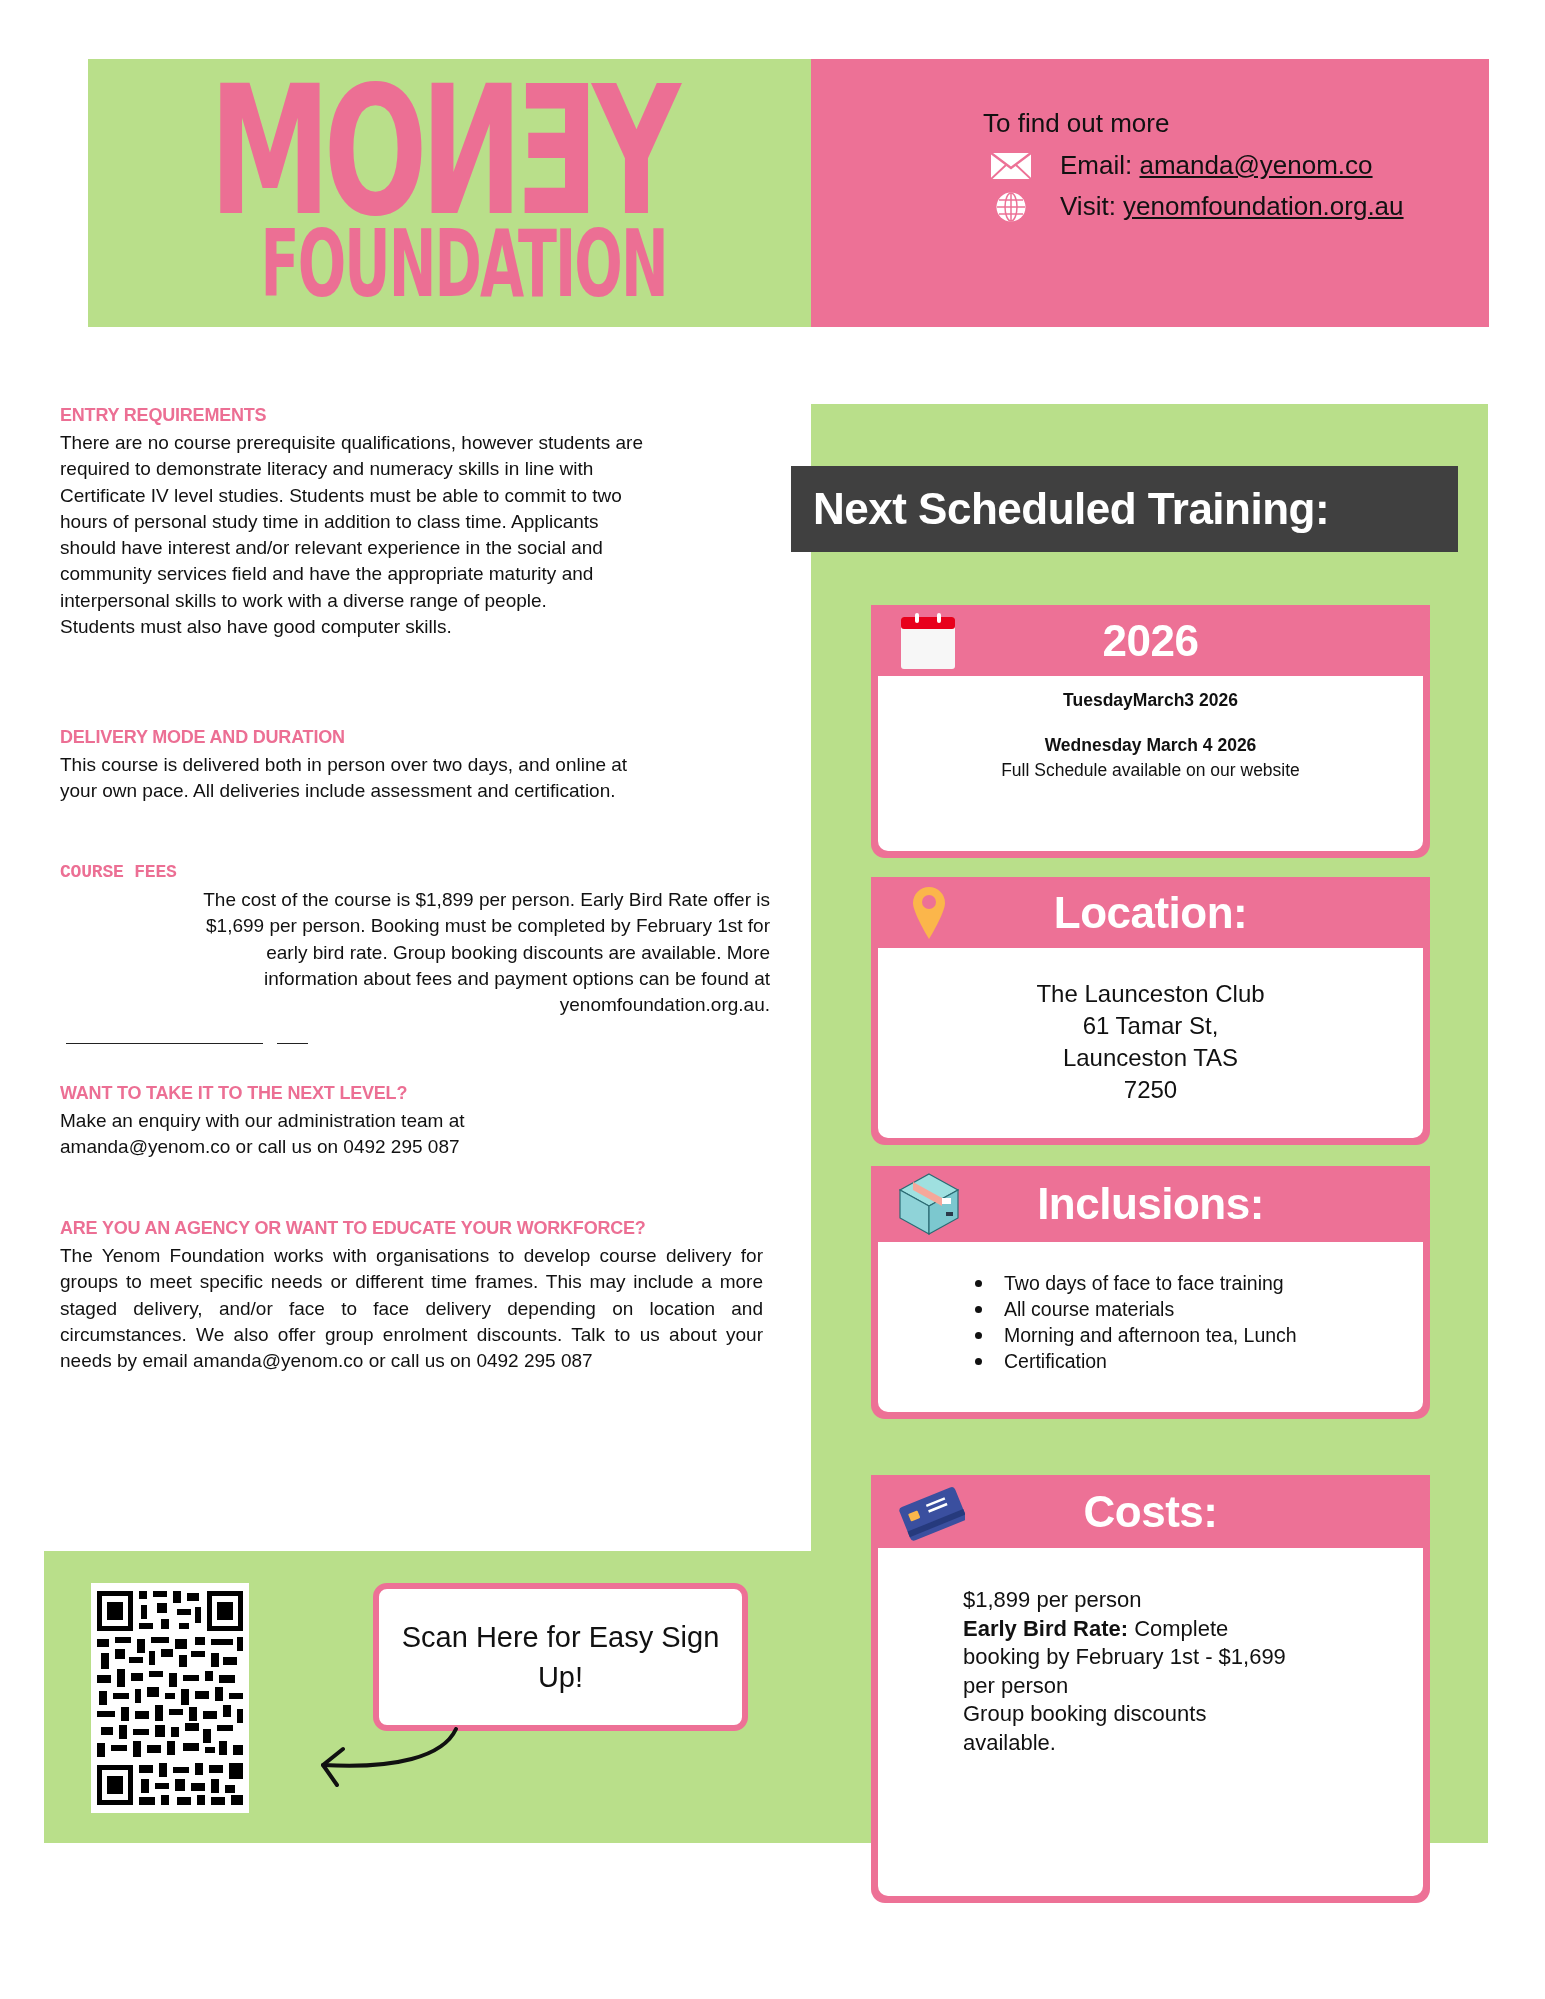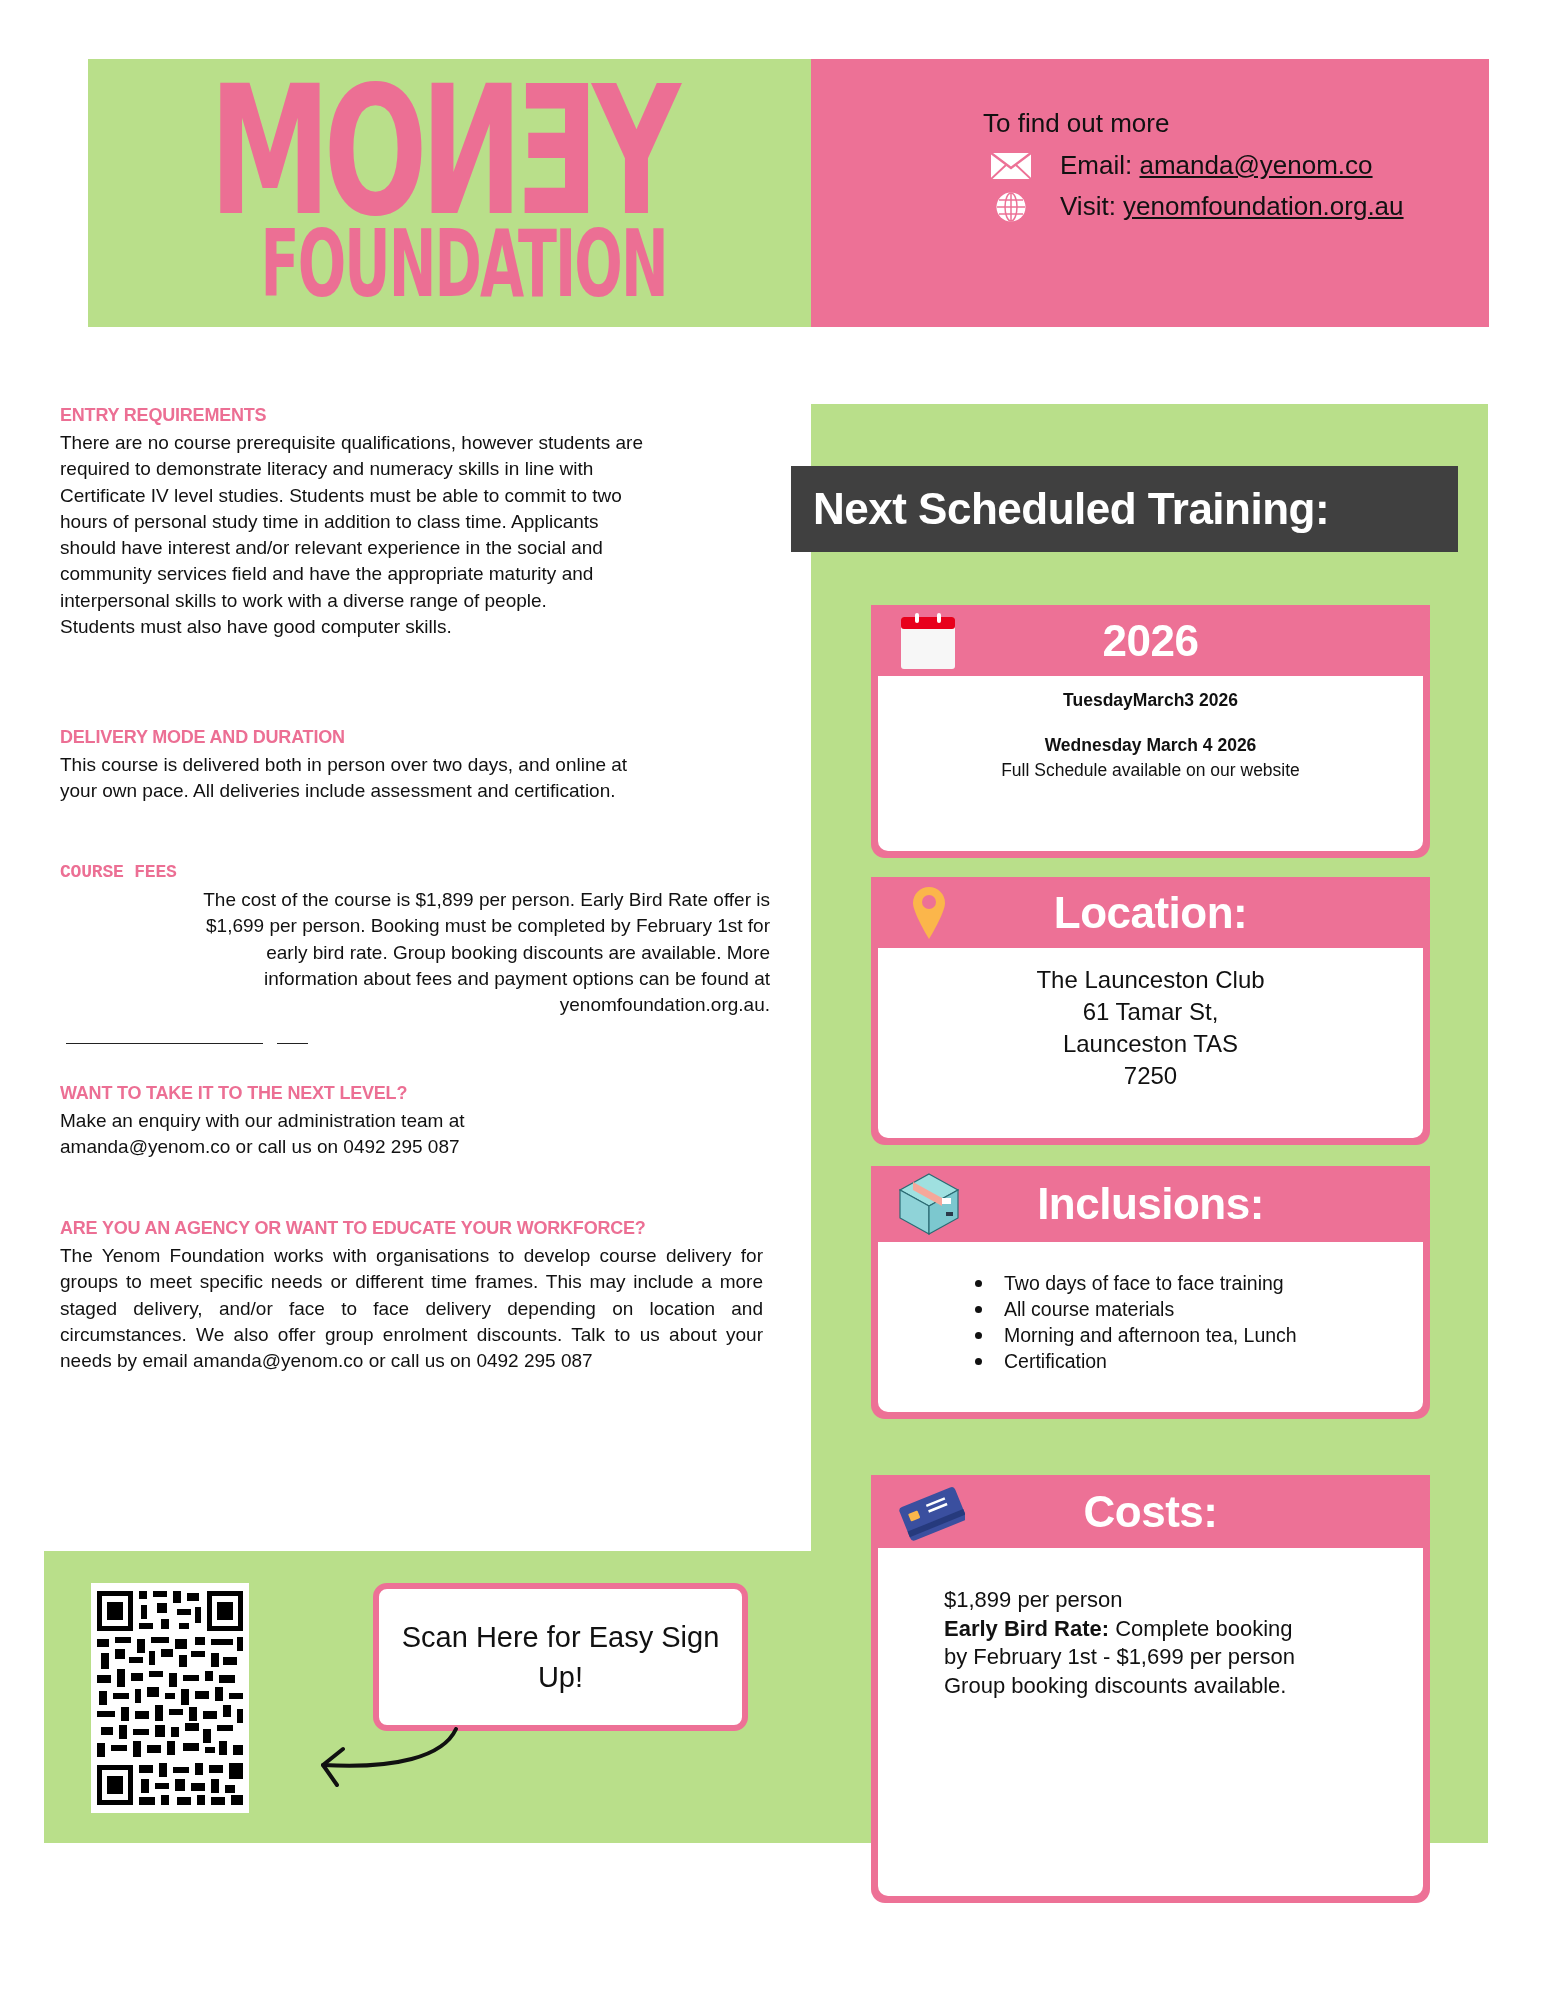--- a/index.html
+++ b/index.html
@@ -62,25 +62,25 @@
   .card-title { width: 100%; text-align: center; color: #fff; font-weight: bold; font-size: 44px; letter-spacing: -0.5px; }
   .card-body { position: absolute; left: 7px; right: 7px; top: 71px; bottom: 7px; background: #fff; border-radius: 0 0 10px 10px; }
 
   #card-date { top: 605px; height: 253px; }
   #card-loc { top: 877px; height: 268px; }
   #card-inc { top: 1166px; height: 253px; }
   #card-cost { top: 1475px; height: 428px; }
 
   .date-body { text-align: center; font-size: 17.5px; color: #111; padding-top: 14px; }
   .date-body .b { font-weight: bold; }
-  .loc-body { text-align: center; font-size: 24px; line-height: 32px; color: #111; padding-top: 16px; }
+  .loc-body { text-align: center; font-size: 24px; line-height: 32px; color: #111; padding-top: 30px; }
   .inc-body ul { list-style: none; padding: 28px 0 0 97px; font-size: 19.5px; line-height: 26px; color: #111; }
   .inc-body li { position: relative; padding-left: 29px; }
   .inc-body li::before { content: ""; position: absolute; left: 0; top: 10px; width: 7px; height: 7px; border-radius: 50%; background: #111; }
-  .cost-body { padding: 38px 0 0 66px; font-size: 22px; line-height: 28.5px; color: #111; width: 420px; }
+  .cost-body { padding: 38px 0 0 85px; font-size: 22px; line-height: 28.5px; color: #111; width: 420px; }
   .cost-body .b { font-weight: bold; }
 
   
   #qr { left: 91px; top: 1583px; width: 158px; height: 230px; background: #fff; }
   #scan-box {
     left: 373px; top: 1583px; width: 375px; height: 148px; background: #fff;
     border: 6px solid #ed7196; border-radius: 14px;
     display: flex; align-items: center; justify-content: center; text-align: center;
     font-size: 29px; line-height: 40px; color: #111; padding: 0 20px;
   }

